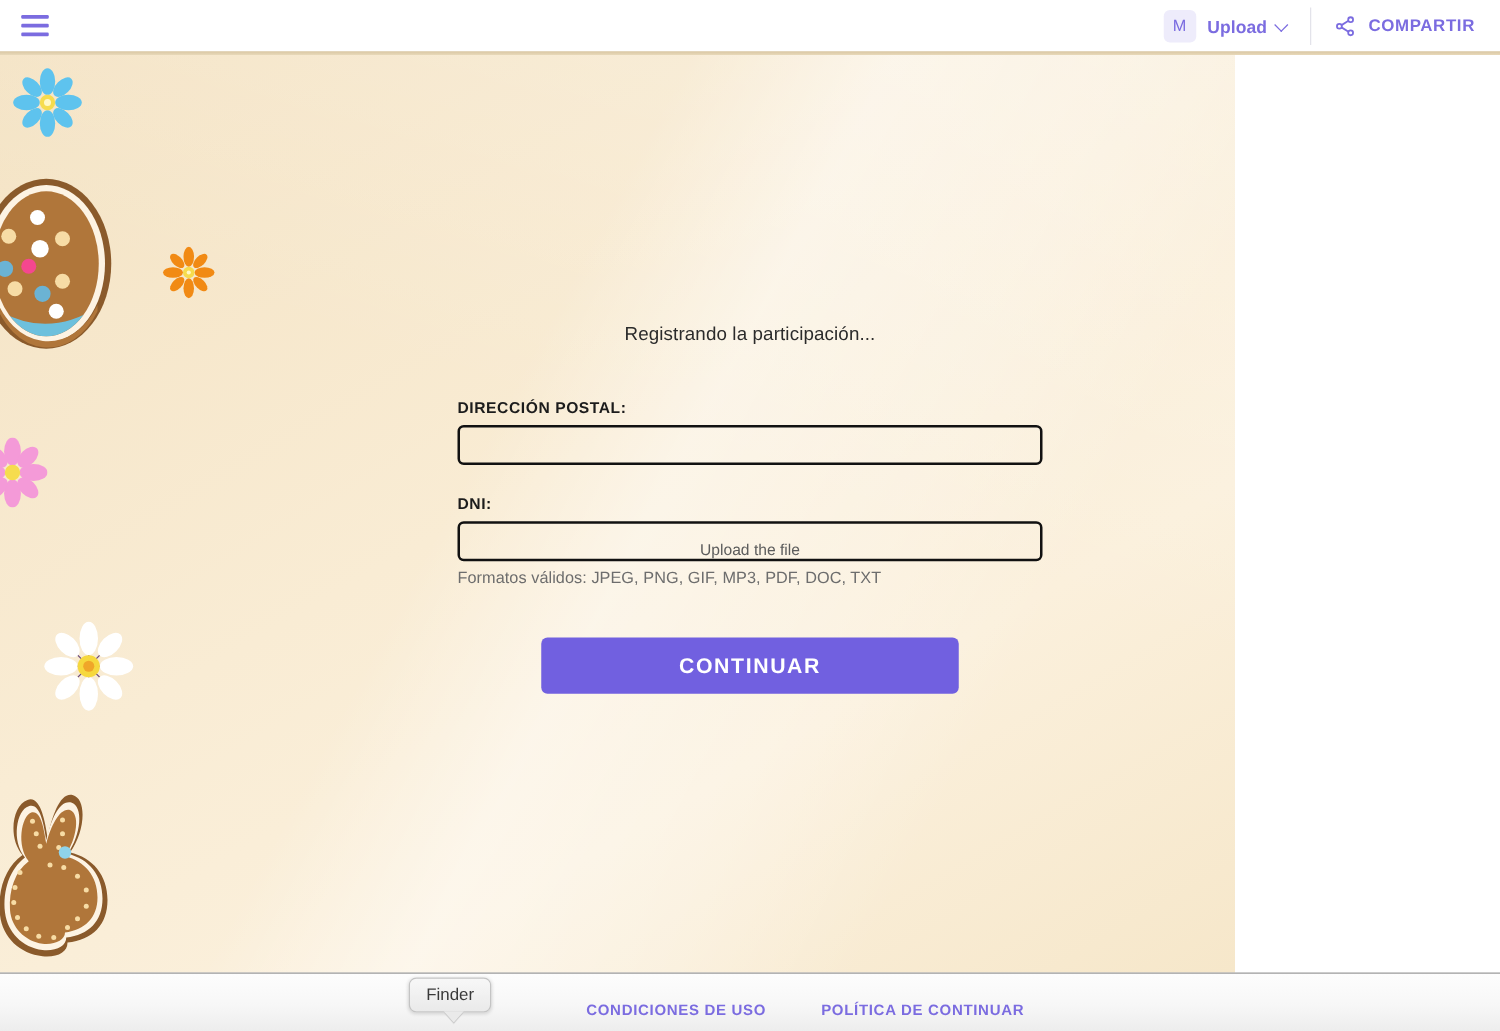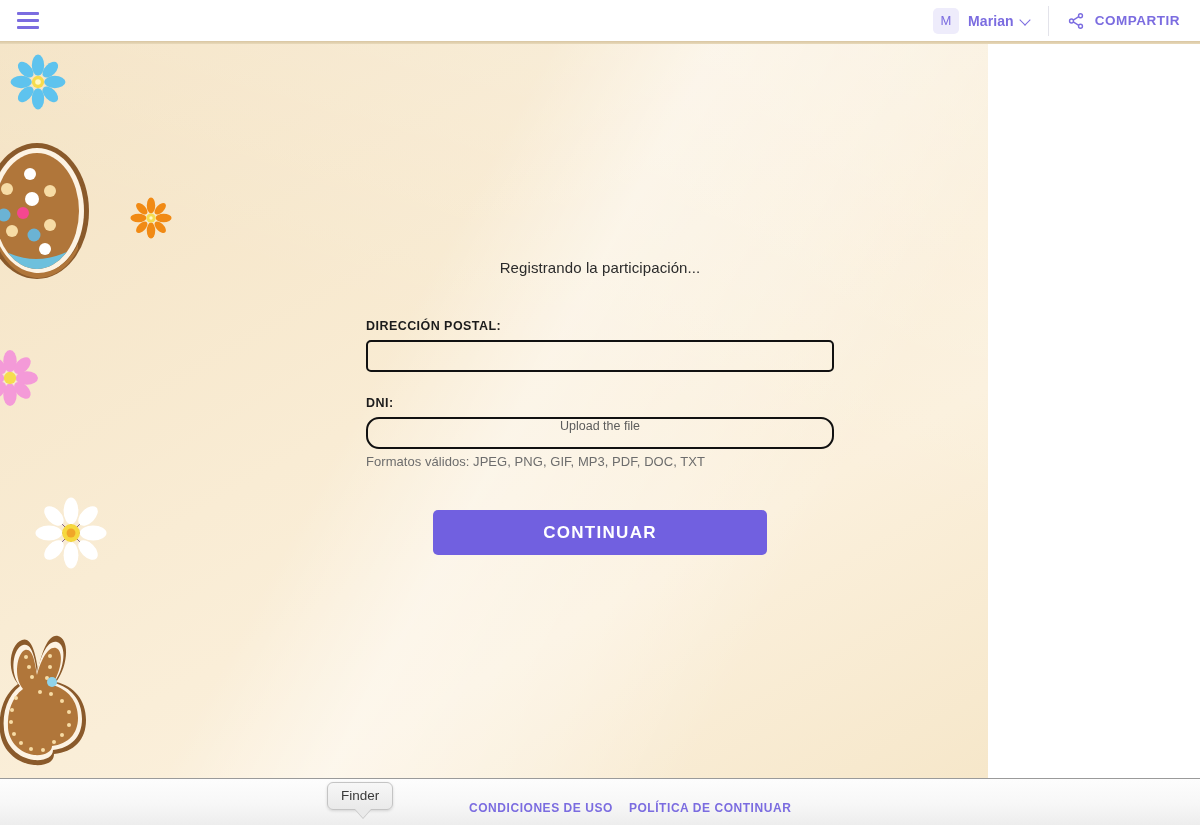--- a/index.html
+++ b/index.html
@@ -108,23 +108,23 @@
   .field-box {
     width: 468px; height: 32px;
     border: 2px solid #111; border-radius: 5px;
     background: transparent;
     font-family: "Liberation Sans", sans-serif;
     font-size: 13px; color: #222; padding: 0 9px;
     outline: none; display: block;
   }
   .upload-box {
     width: 468px; height: 32px;
-    border: 2px solid #111; border-radius: 13px;
+    border: 2px solid #111; border-radius: 5px;
     background: transparent; cursor: pointer;
-    display: flex; align-items: flex-start; justify-content: center;
+    display: flex; align-items: flex-end; justify-content: center;
     font-size: 12.5px; color: #5c5c5c;
   }
   .hint {
     font-size: 13px; color: #6d6d6d; margin-top: 5px;
     letter-spacing: .05px;
   }
   .grp-postal { position: absolute; left: 0; top: 275px; }
   .grp-dni    { position: absolute; left: 0; top: 352px; }
 
   .cta {
@@ -140,21 +140,21 @@
   
   .footer {
     position: absolute; left: 0; top: 778px;
     width: 1200px; height: 47px;
     background: linear-gradient(to bottom, #fdfdfd 0%, #f7f7f7 55%, #ededed 100%);
     border-top: 1px solid #9a9a9a;
     z-index: 30;
   }
   .footer-links {
     position: absolute; left: 469px; top: 22px;
-    display: flex; gap: 16px;
+    display: flex; gap: 44px;
   }
   .footer-links a {
     font-size: 12px; font-weight: 700; color: #7b6ce0;
     letter-spacing: .55px; text-decoration: none; cursor: pointer;
   }
   .tooltip {
     position: absolute; left: 327px; top: 782px;
     z-index: 35;
   }
   .tooltip-body {
@@ -184,21 +184,21 @@
   <div class="header">
     <div class="hamburger">
       <span></span>
       <span></span>
       <span></span>
     </div>
     <div class="header-spacer"></div>
     <div class="header-right">
       <div class="user-chip">
         <div class="avatar">M</div>
-        <div class="user-name">Marian</div>
+        <div class="user-name">Upload</div>
         <div class="chev"></div>
       </div>
       <div class="hdr-divider"></div>
       <div class="share-btn">
         <svg width="18" height="18" viewBox="0 0 24 24" fill="none" stroke="#7b6ce0" stroke-width="1.9">
           <circle cx="18" cy="5" r="2.6"></circle>
             <circle cx="6" cy="12" r="2.6"></circle>
             <circle cx="18" cy="19" r="2.6"></circle>
           <line x1="8.3" y1="10.8" x2="15.7" y2="6.2"></line>
             <line x1="8.3" y1="13.2" x2="15.7" y2="17.8"></line>

